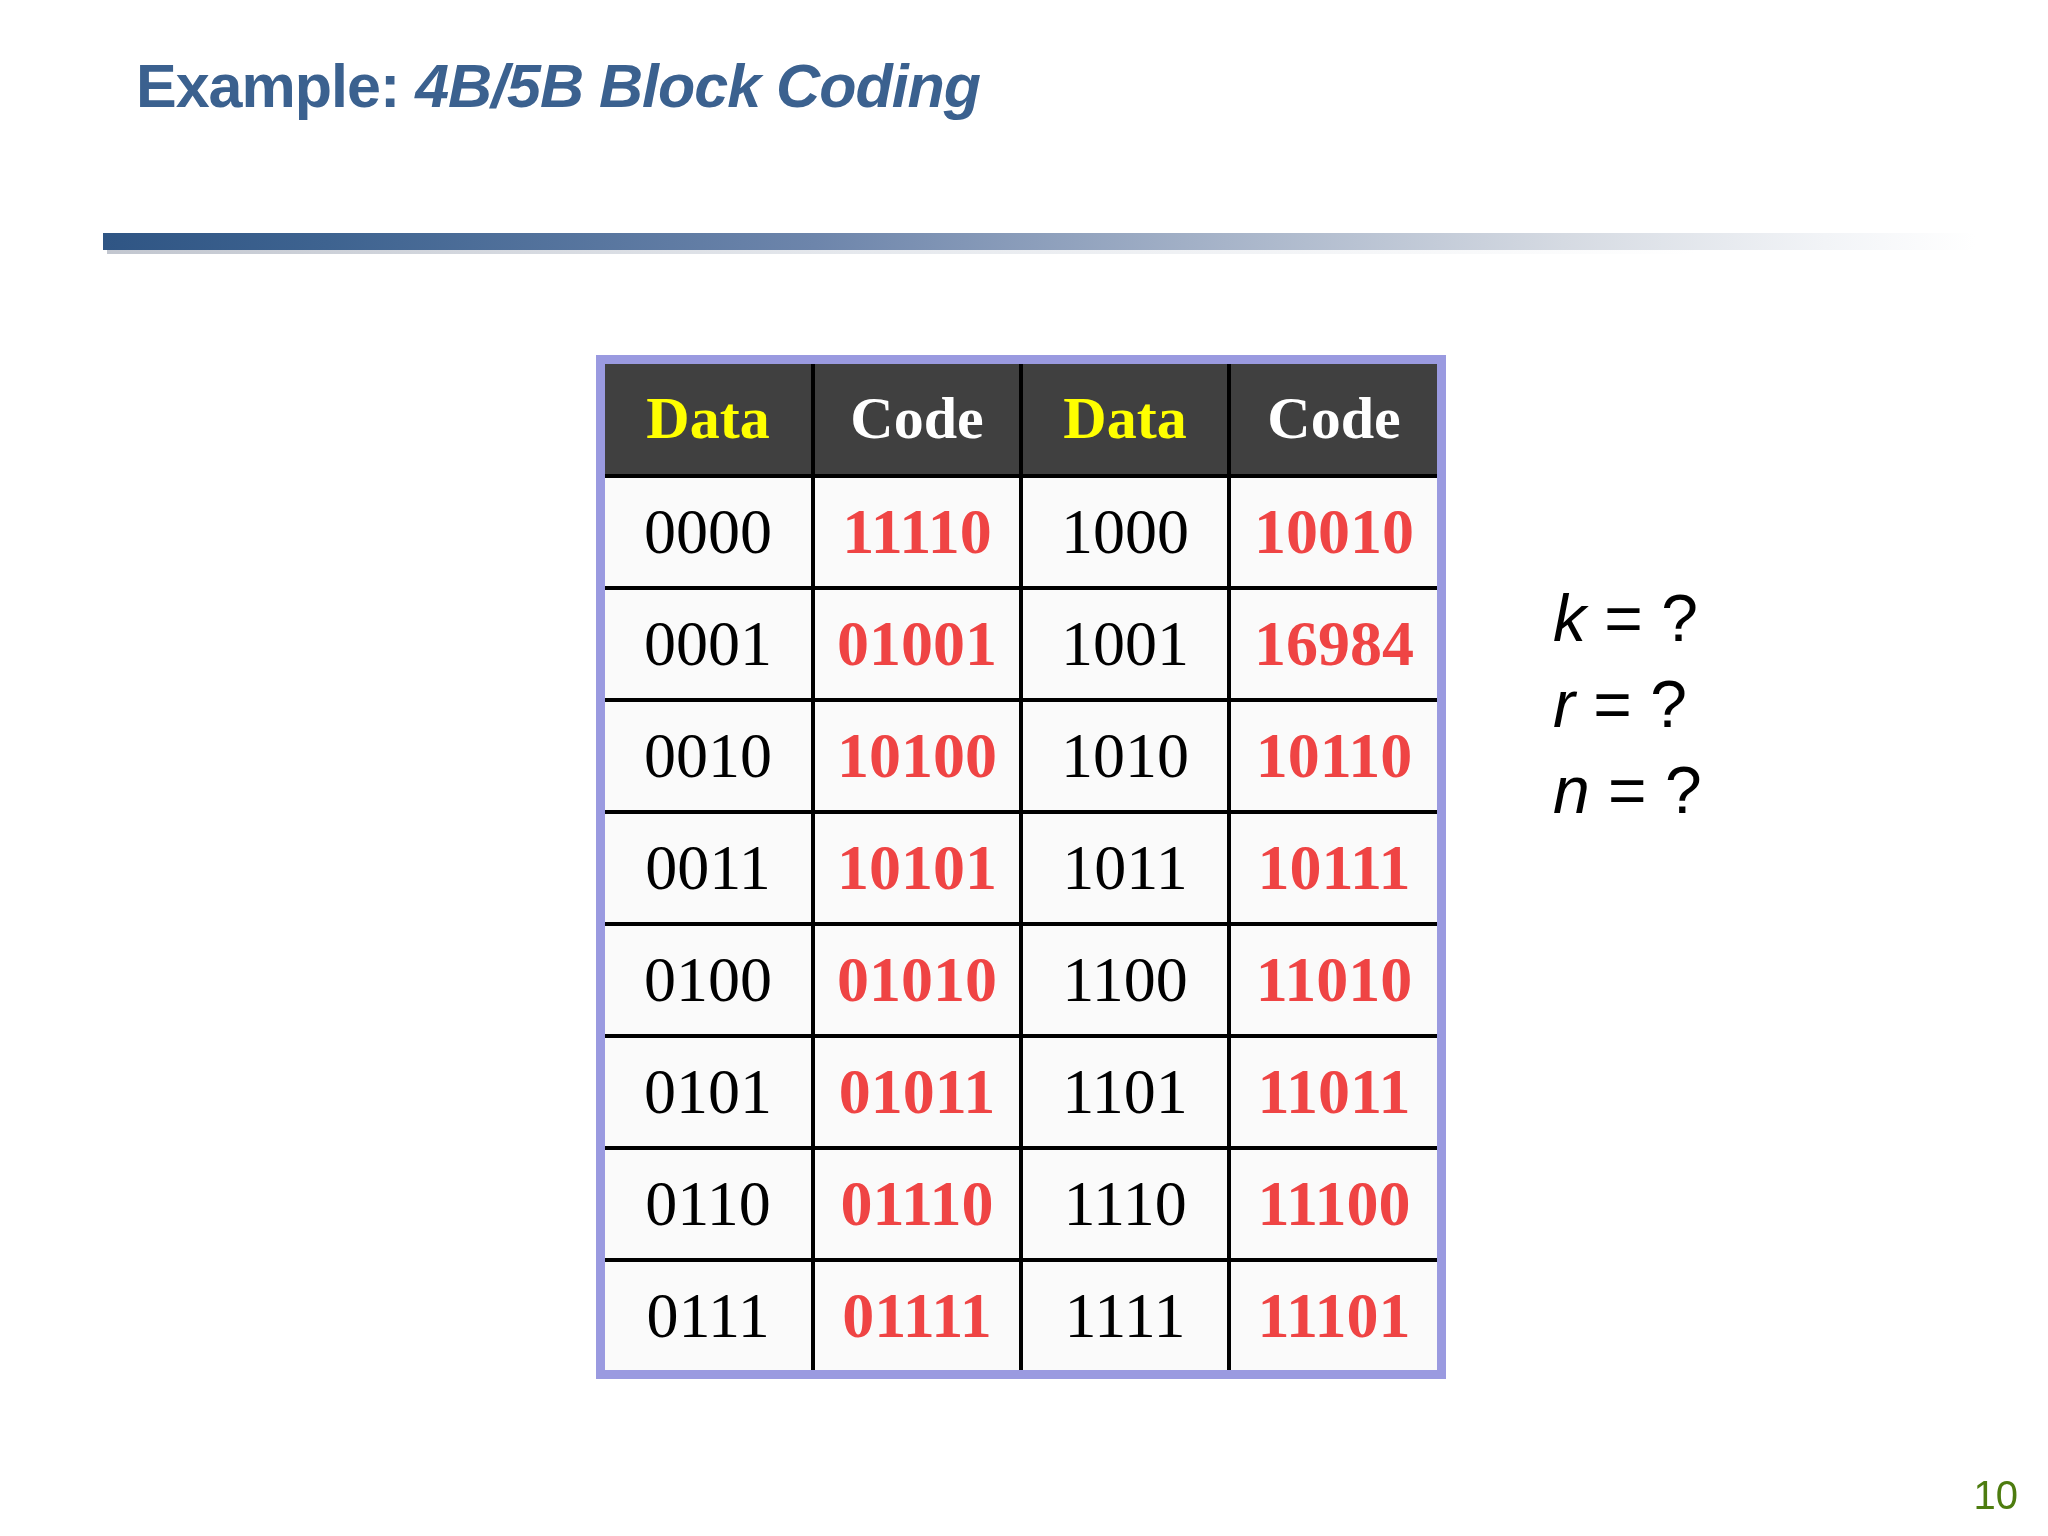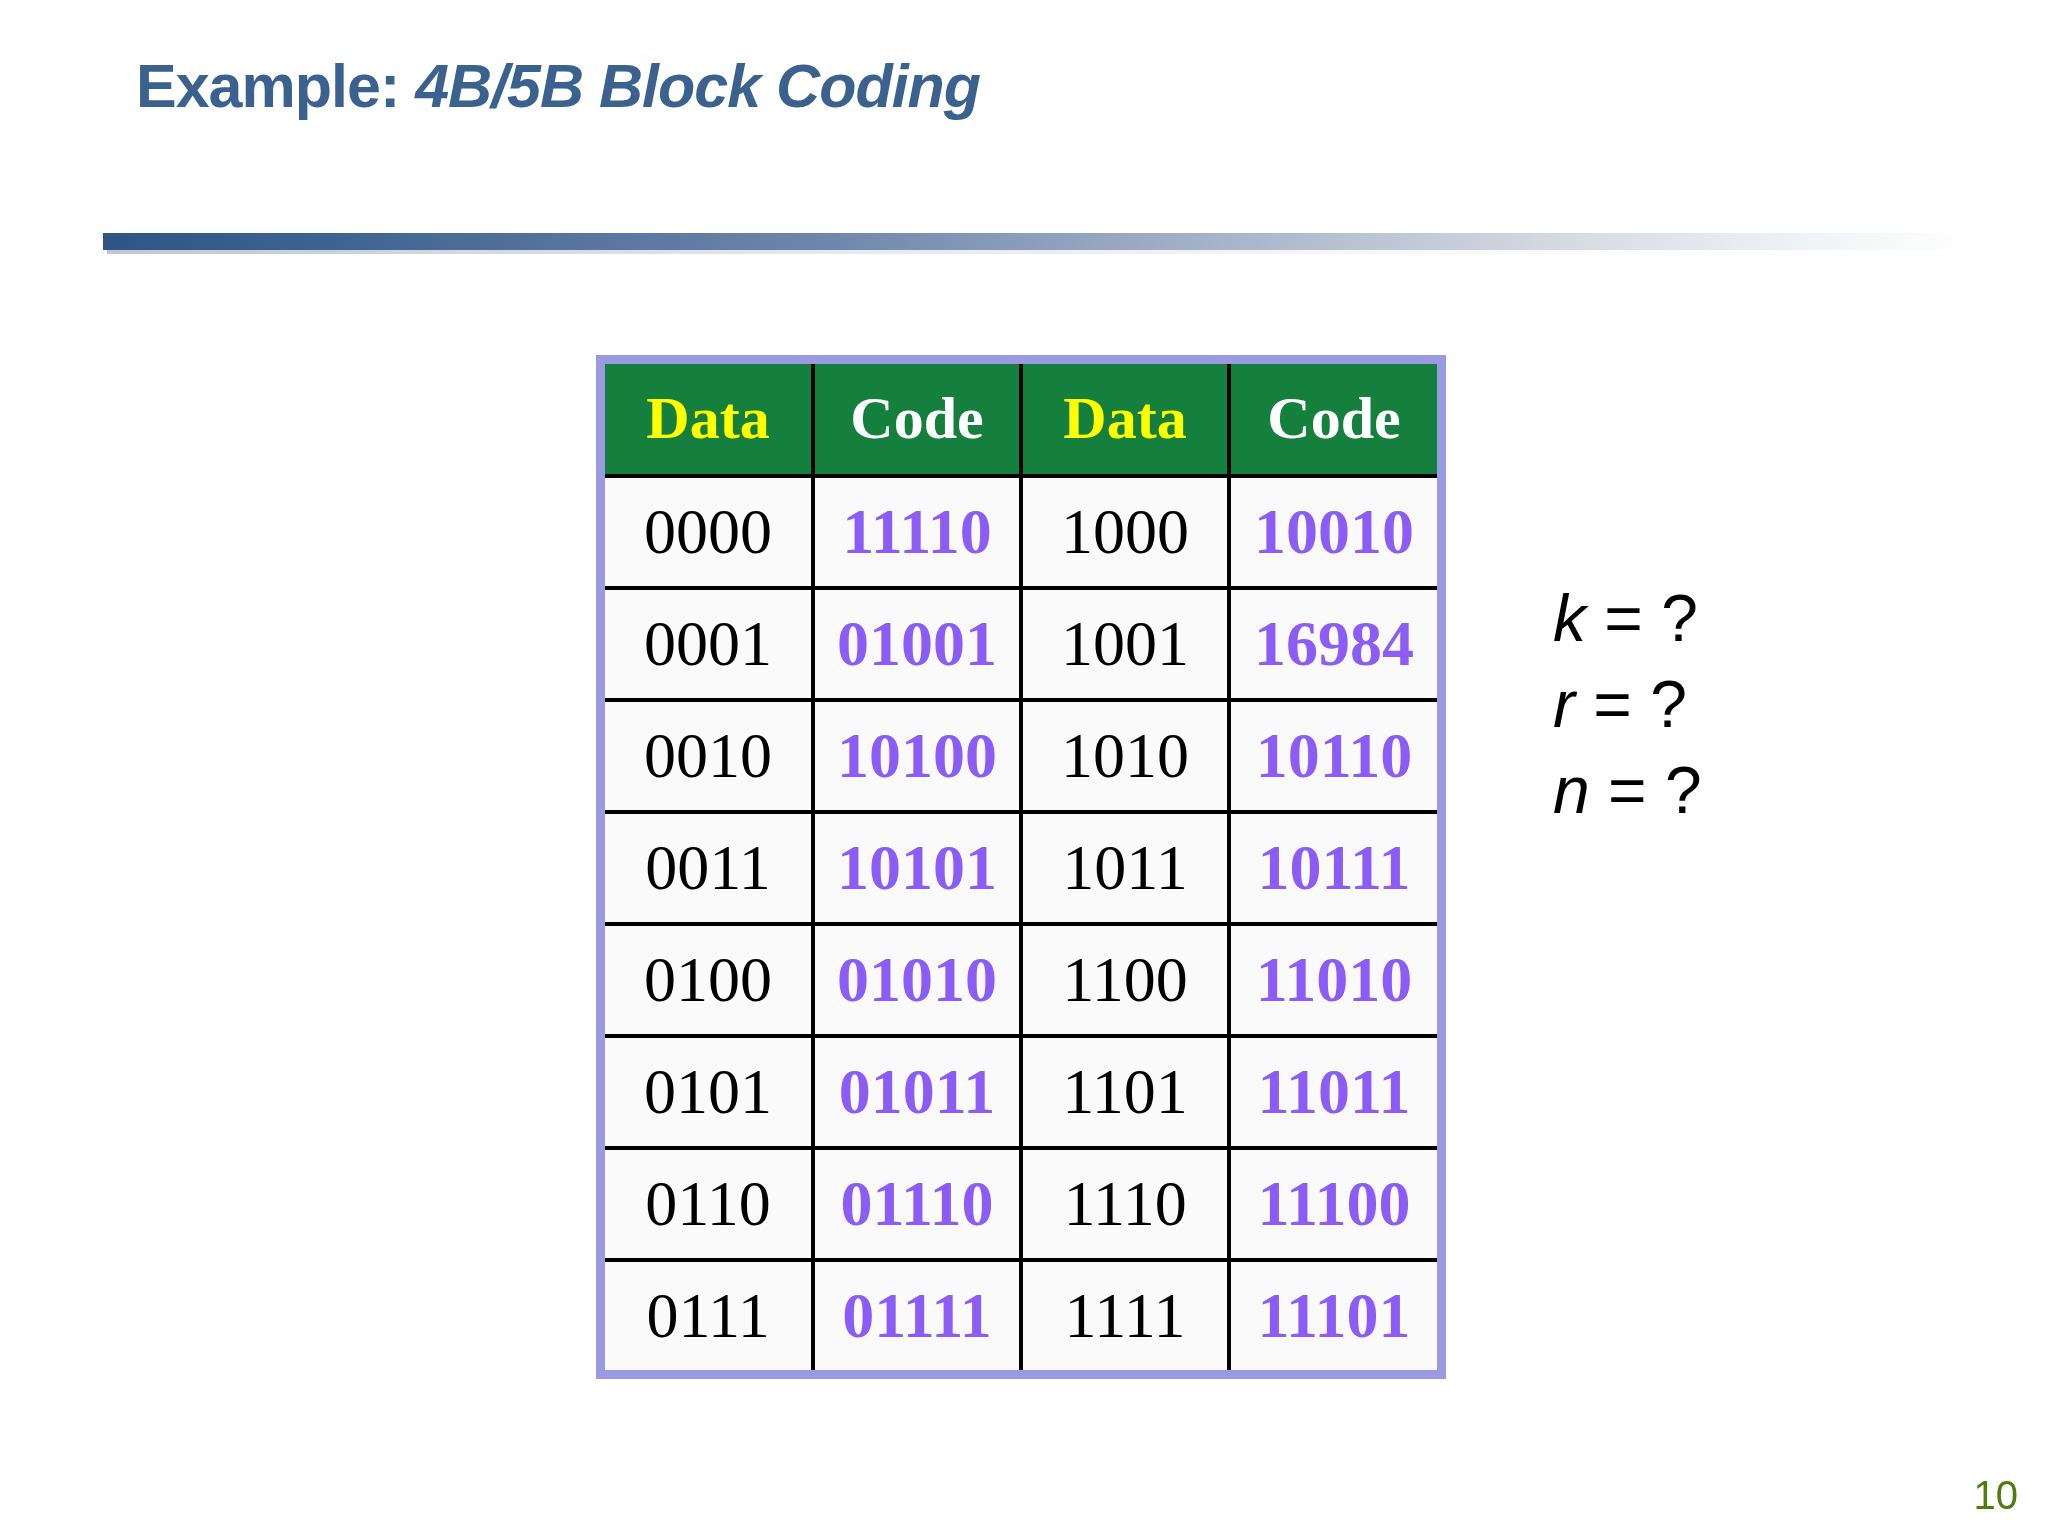--- a/index.html
+++ b/index.html
@@ -64,21 +64,21 @@
   }
   table.coding-table {
     border-collapse: collapse;
     width: 100%;
     table-layout: fixed;
   }
   table.coding-table col.c-data { width: 25.0%; }
   table.coding-table col.c-code { width: 25.0%; }
 
   table.coding-table thead th {
-    background: #15803d;
+    background: #404040;
     font-family: "Liberation Serif", serif;
     font-weight: bold;
     font-size: 60px;
     line-height: 1.0;
     padding: 24px 0 26px 0;
     text-align: center;
     border-right: 4px solid #000000;
     border-bottom: 4px solid #000000;
   }
   table.coding-table thead th:last-child { border-right: none; }
@@ -98,21 +98,21 @@
     padding: 0;
   }
   table.coding-table tbody td:last-child { border-right: none; }
   table.coding-table tbody tr:last-child td { border-bottom: none; }
 
   table.coding-table tbody td.td-data {
     color: #000000;
     font-weight: normal;
   }
   table.coding-table tbody td.td-code {
-    color: #8b5cf6;
+    color: #ef4444;
     font-weight: bold;
   }
 
   
   #question-list {
     position: absolute;
     left: 1553px;
     top: 580px;
     color: #000000;
     font-size: 66px;

